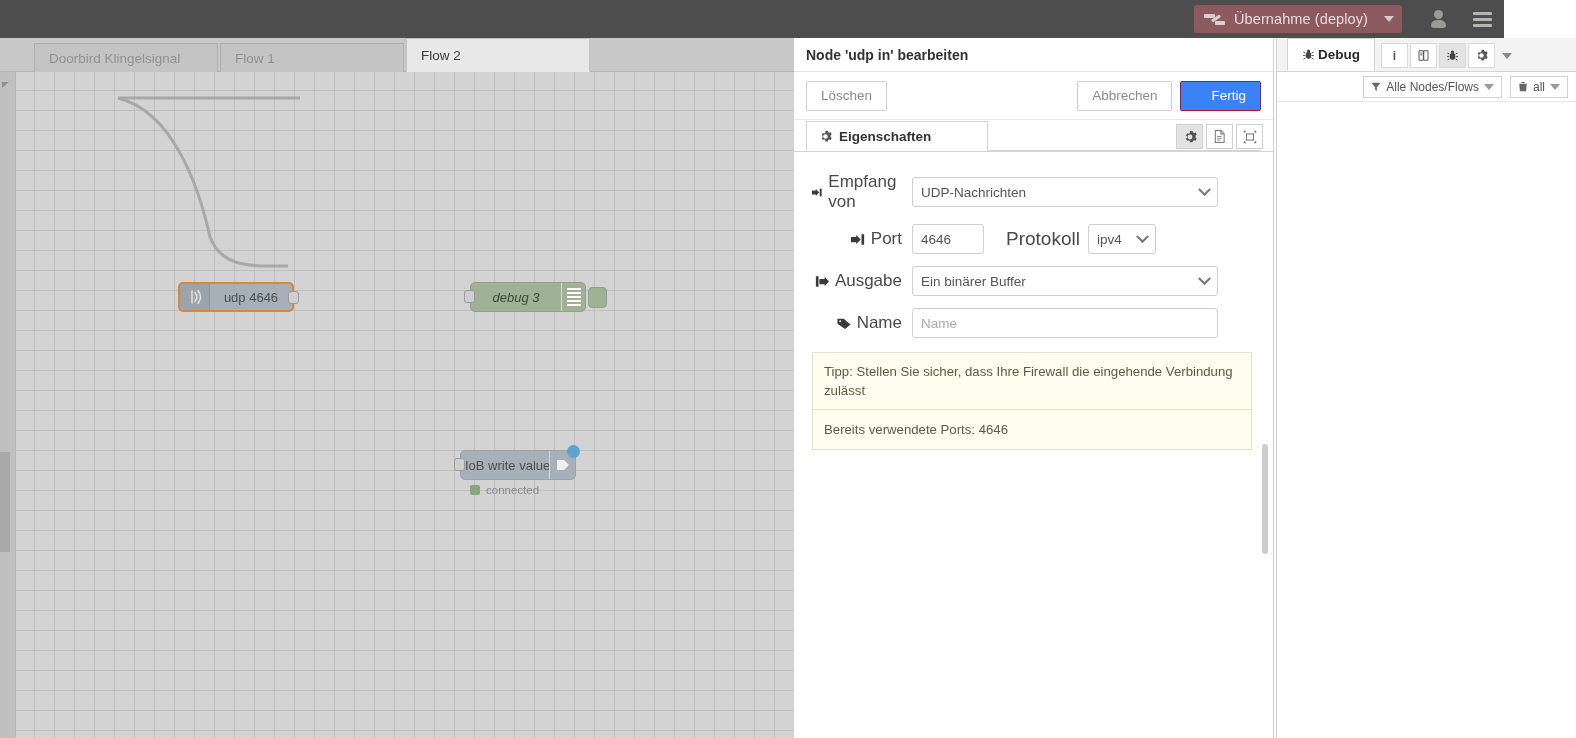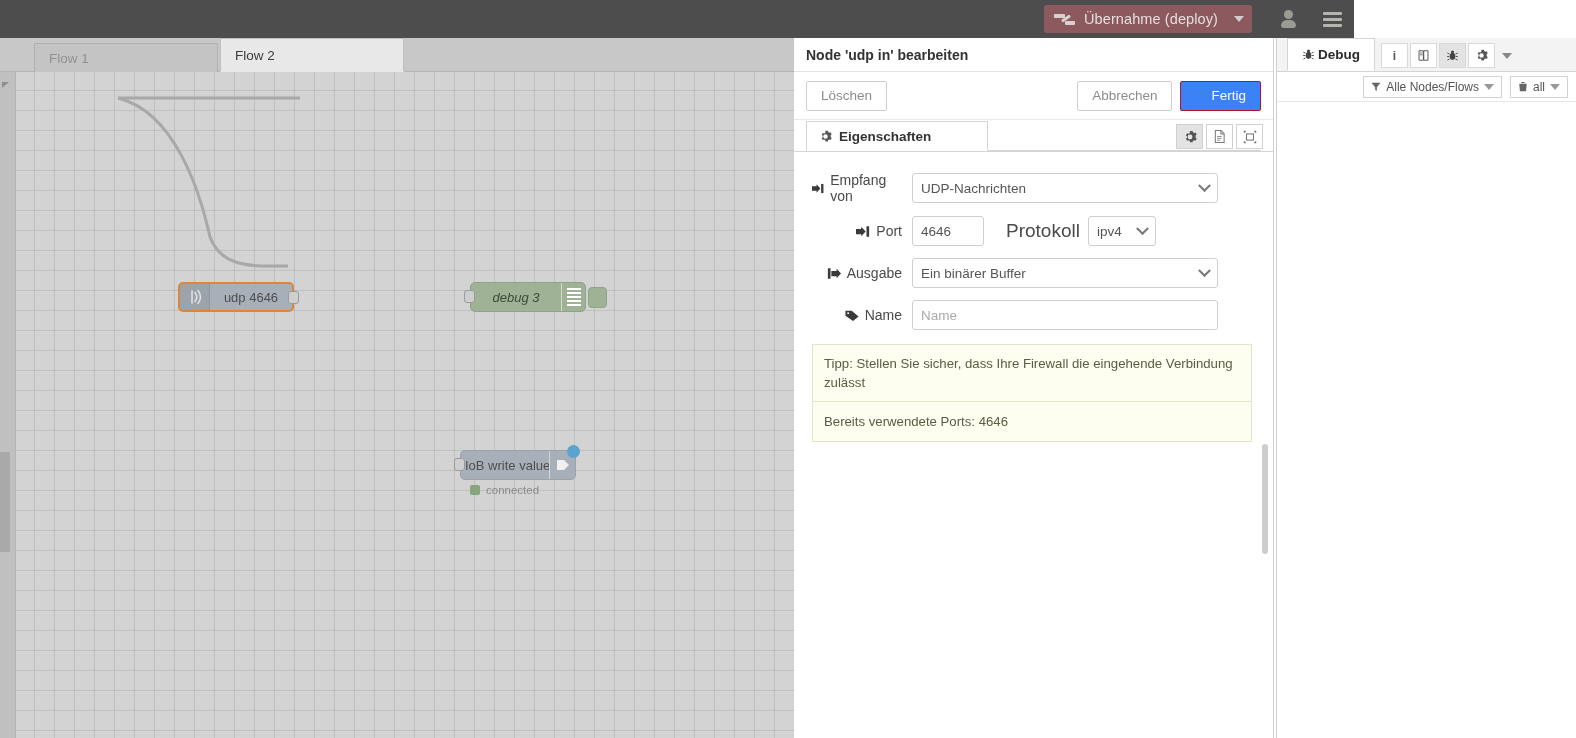--- a/index.html
+++ b/index.html
@@ -9,21 +9,21 @@
     overflow: hidden;
     font-family: "Liberation Sans", sans-serif;
     background: #fff;
   }
 
   #app { position: relative; width: 1576px; height: 738px; }
 
   
   .header {
     position: absolute; top: 0; left: 0;
-    width: 1354px; height: 38px;
+    width: 1504px; height: 38px;
     background: #4d4d4d;
     display: flex; align-items: center; justify-content: flex-end;
   }
   .deploy-btn {
     display: flex; align-items: center;
     height: 28px;
     background: #8c5a5e;
     border-radius: 3px;
     margin-right: 14px;
     padding: 0 8px 0 10px;
@@ -253,21 +253,21 @@
     border: 1px solid #d0d0d0; background: #fff;
     display: flex; align-items: center; justify-content: center;
     cursor: pointer;
   }
   .icon-btn.active { background: #e3e3e3; }
 
   .form { padding: 20px 18px 0 18px; }
   .frow { display: flex; align-items: center; margin-bottom: 12px; }
   .flabel {
     width: 100px; text-align: left;
-    font-size: 14px; color: #4a4a4a;
+    font-size: 17px; color: #4a4a4a;
     display: flex; align-items: center; gap: 6px;
     justify-content: flex-end; padding-right: 10px;
   }
   .ctrl {
     height: 30px;
     border: 1px solid #cfcfcf; border-radius: 3px;
     background: #fff;
     font-size: 13.5px; color: #555;
     padding: 8px 8px;
     display: flex; align-items: center;
@@ -382,20 +382,23 @@
       <span class="ham">
         <i></i>
           <i></i>
           <i></i>
       </span>
     </div>
   </div>
 
   <div class="tabbar">
     <div class="tabs">
+      <div class="tab">
+        <span>Doorbird Klingelsignal</span>
+      </div>
       <div class="tab">
         <span>Flow 1</span>
       </div>
       <div class="tab active">
         <span>Flow 2</span>
       </div>
     </div>
   </div>
 
   <div class="canvas-wrap">

